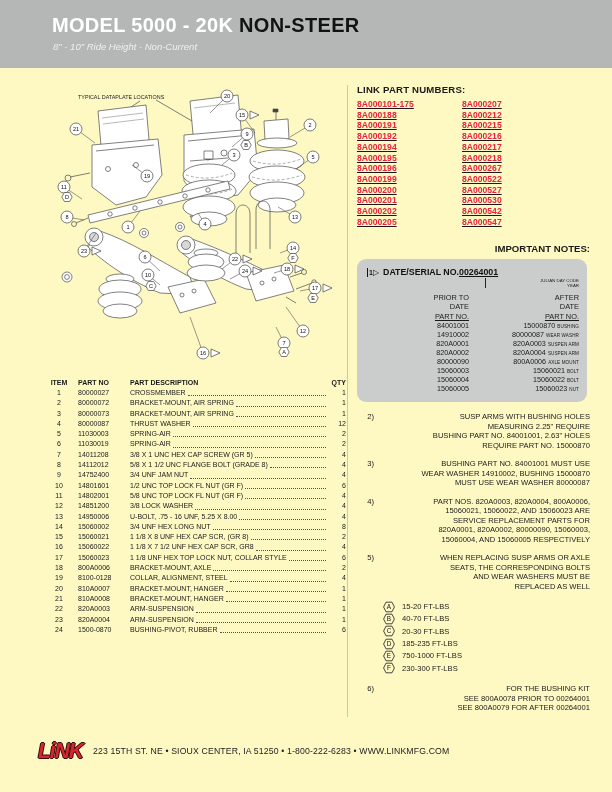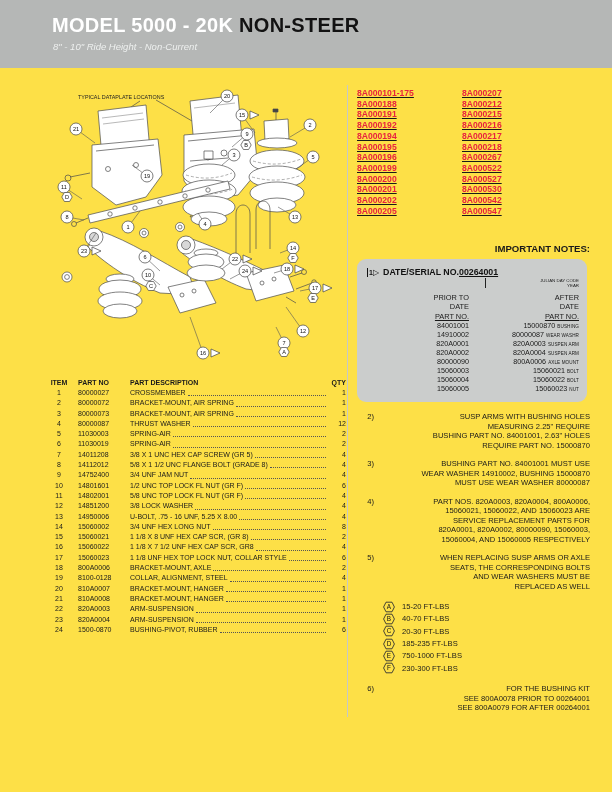--- a/index.html
+++ b/index.html
@@ -1,16 +1,16 @@
 <!DOCTYPE html>
 <html><head>
 <meta charset="utf-8">
 <style>
   html,body{margin:0;padding:0;background:#e8e8e8;}
-  .page{position:relative;width:612px;height:792px;background:#fde047;overflow:hidden;
+  .page{position:relative;width:612px;height:792px;background:#fef9c3;overflow:hidden;
         font-family:"Liberation Sans","DejaVu Sans",sans-serif;color:#1a1a1a;margin:0 auto;}
   
   .header{position:absolute;left:0;top:0;width:612px;height:68px;background:#b5b7b6;}
   .title{position:absolute;left:52px;top:14px;font-size:20px;font-weight:bold;letter-spacing:.3px;white-space:nowrap;}
   .title .t-white{color:#ffffff;}
   .title .t-black{color:#121212;}
   .subtitle{position:absolute;left:53px;top:41px;font-size:9.5px;font-style:italic;color:#eef0ef;}
   
   .diagram{position:absolute;left:40px;top:80px;width:306px;height:298px;}
   .diagram svg{width:100%;height:100%;}
@@ -316,20 +316,21 @@
             <polygon points="171,268 171,276 180,272" fill="#fff" stroke="#444" stroke-width="0.7"></polygon>
             <text x="163" y="274.1" text-anchor="middle" font-size="5.6" fill="#111">16</text>
           </g>
         </g>
     </svg>
   </div>
 
   <div class="vline"></div>
 
   <div class="right">
+    <div class="lpn-h">LINK PART NUMBERS:</div>
     <div class="lpn-grid" id="lpn-grid">
         <span>8A000101-175</span>
         <span>8A000207</span>
         <span>8A000188</span>
         <span>8A000212</span>
         <span>8A000191</span>
         <span>8A000215</span>
         <span>8A000192</span>
         <span>8A000216</span>
         <span>8A000194</span>
@@ -713,14 +714,18 @@
           <span class="c-pn">1500-0870</span>
           <span class="c-desc">
             <span class="dt">BUSHING-PIVOT, RUBBER</span>
             <span class="dots"></span>
           </span>
           <span class="c-qty">6</span>
         </div>
       </div>
   </div>
 
+  <div class="footer">
+    <span class="logo">LiNK</span>
+    <span class="addr">223 15TH ST. NE • SIOUX CENTER, IA 51250 • 1-800-222-6283 • WWW.LINKMFG.COM</span>
+  </div>
 
 </div>
 
 </body></html>

